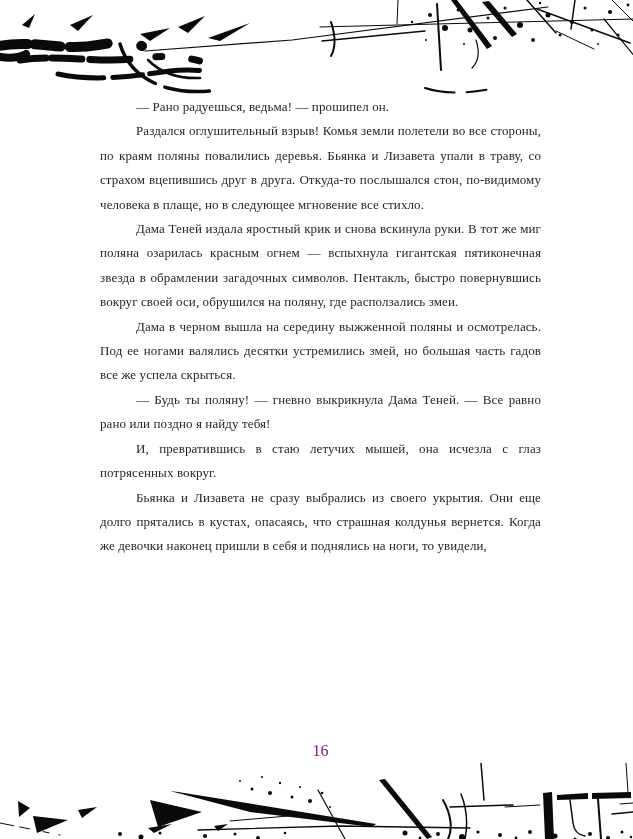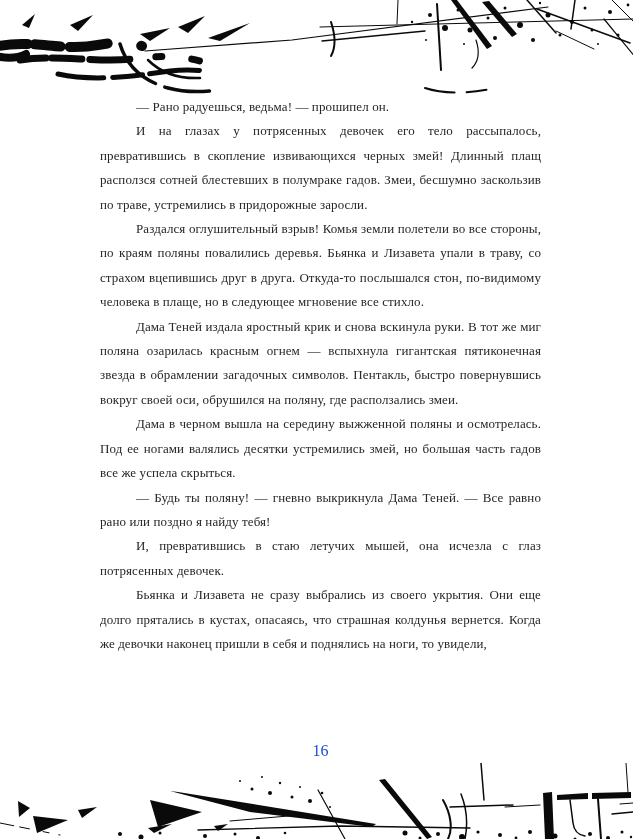--- a/index.html
+++ b/index.html
@@ -28,21 +28,21 @@
   .text-block p {
     text-indent: 36px;
     hyphens: auto;
     -webkit-hyphens: auto;
   }
   .page-number {
     position: absolute;
     top: 742px; left: 100px; width: 441px;
     text-align: center;
     font-size: 16px;
-    color: #1d4ed8;
+    color: #701a75;
   }
 </style>
 </head>
 <body>
 
 <div class="page">
 
   <svg class="deco-top" width="633" height="100" viewBox="0 0 633 100" xmlns="http://www.w3.org/2000/svg">
     <g stroke="#0a0a0a" fill="none" stroke-linecap="round">
 
@@ -98,26 +98,25 @@
         <circle cx="412" cy="22" r="1.2"></circle>
       <circle cx="464" cy="44" r="1"></circle>
         <circle cx="540" cy="3" r="1.2"></circle>
         <circle cx="598" cy="44" r="1"></circle>
       <circle cx="628" cy="5" r="1.4"></circle>
     </g>
   </svg>
 
   <div class="text-block">
     <p>— Рано радуешься, ведьма! — прошипел он.</p>
-    <p>И на глазах у потрясенных девочек его тело рассыпалось, превратившись в скопление извивающихся черных змей! Длинный плащ расползся сотней блестевших в полумраке гадов. Змеи, бесшумно заскользив по траве, устремились в придорожные заросли.</p>
     <p>Раздался оглушительный взрыв! Комья земли полетели во все стороны, по краям поляны повалились деревья. Бьянка и Лизавета упали в траву, со страхом вцепившись друг в друга. Откуда-то послышался стон, по-видимому человека в плаще, но в следующее мгновение все стихло.</p>
     <p>Дама Теней издала яростный крик и снова вскинула руки. В тот же миг поляна озарилась красным огнем — вспыхнула гигантская пятиконечная звезда в обрамлении загадочных символов. Пентакль, быстро повернувшись вокруг своей оси, обрушился на поляну, где расползались змеи.</p>
     <p>Дама в черном вышла на середину выжженной поляны и осмотрелась. Под ее ногами валялись десятки устремились змей, но большая часть гадов все же успела скрыться.</p>
     <p>— Будь ты поляну! — гневно выкрикнула Дама Теней. — Все равно рано или поздно я найду тебя!</p>
-    <p>И, превратившись в стаю летучих мышей, она исчезла с глаз потрясенных девочек.</p>
+    <p>И, превратившись в стаю летучих мышей, она исчезла с глаз потрясенных вокруг.</p>
     <p>Бьянка и Лизавета не сразу выбрались из своего укрытия. Они еще долго прятались в кустах, опасаясь, что страшная колдунья вернется. Когда же девочки наконец пришли в себя и поднялись на ноги, то увидели,</p>
   </div>
 
   <div class="page-number">16</div>
 
   <svg class="deco-bottom" width="633" height="76" viewBox="0 0 633 76" xmlns="http://www.w3.org/2000/svg">
     <g fill="#0a0a0a" stroke="none">
 
       <polygon points="18,38 30,45 19,54"></polygon>
       <polygon points="33,53 68,57 37,70"></polygon>

